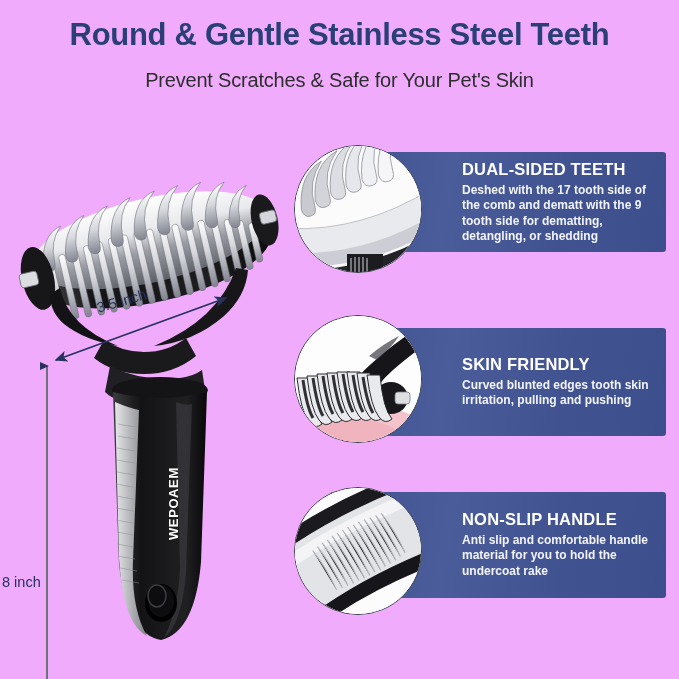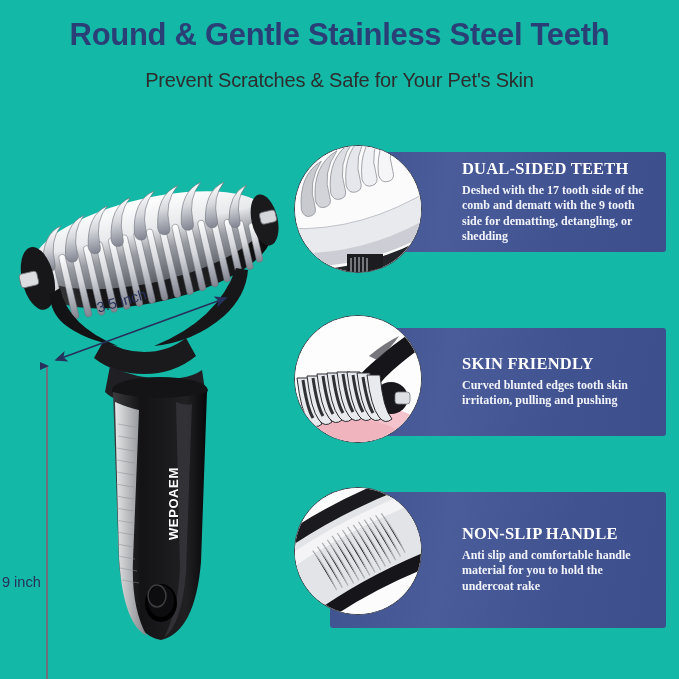--- a/index.html
+++ b/index.html
@@ -6,21 +6,21 @@
 
   body {
     width: 679px;
     height: 679px;
     background: #ffffff;
     font-family: "Liberation Sans", sans-serif;
     overflow: hidden;
     position: relative;
   }
 
-  #page { position: relative; width: 679px; height: 679px; background: #14b8a6; }
+  #page { position: relative; width: 679px; height: 679px; background: #f0abfc; }
 
   
   .header {
     position: absolute;
     left: 0; top: 18px;
     width: 679px;
     text-align: center;
   }
   .title {
     font-size: 31px;
@@ -70,25 +70,24 @@
 
   .product-svg { position: absolute; left: 0; top: 0; }
 
   
   .panel {
     position: absolute;
     left: 330px;
     width: 336px;
     background: linear-gradient(100deg, #3f5391 0%, #4a5c99 35%, #415291 70%, #3c4f8c 100%);
     border-radius: 3px;
-    font-family: Liberation Serif, serif;
   }
   .panel.p1 { top: 152px; height: 100px; }
   .panel.p2 { top: 328px; height: 108px; }
-  .panel.p3 { top: 492px; height: 136px; }
+  .panel.p3 { top: 492px; height: 106px; }
 
   .panel-text {
     position: absolute;
     left: 132px;
     right: 10px;
     top: 50%;
     transform: translateY(-50%);
   }
   .panel-heading {
     font-size: 16.5px;
@@ -280,21 +279,21 @@
       <defs>
         <marker id="arwUp" markerWidth="9" markerHeight="9" refX="4.5" refY="2" orient="auto">
           <path d="M4.5,1 L1,9 L4.5,7 L8,9 Z" fill="#26315c"></path>
         </marker>
         <marker id="arwDn" markerWidth="9" markerHeight="9" refX="4.5" refY="7" orient="auto">
           <path d="M4.5,8 L1,0 L4.5,2 L8,0 Z" fill="#26315c"></path>
         </marker>
       </defs>
       <line x1="7" y1="8" x2="7" y2="416" stroke="#6d717c" stroke-width="2" marker-start="url(#arwUp)" marker-end="url(#arwDn)"></line>
     </svg>
-    <div class="dim-v-label">9 inch</div>
+    <div class="dim-v-label">8 inch</div>
   </div>
 
   <div class="panel p1">
     <div class="panel-text">
       <div class="panel-heading">DUAL-SIDED TEETH</div>
       <div class="panel-body">Deshed with the 17 tooth side of the comb and dematt with the 9 tooth side for dematting, detangling, or shedding</div>
     </div>
   </div>
   <div class="bubble b1">
     <svg width="126" height="126" viewBox="0 0 126 126">

